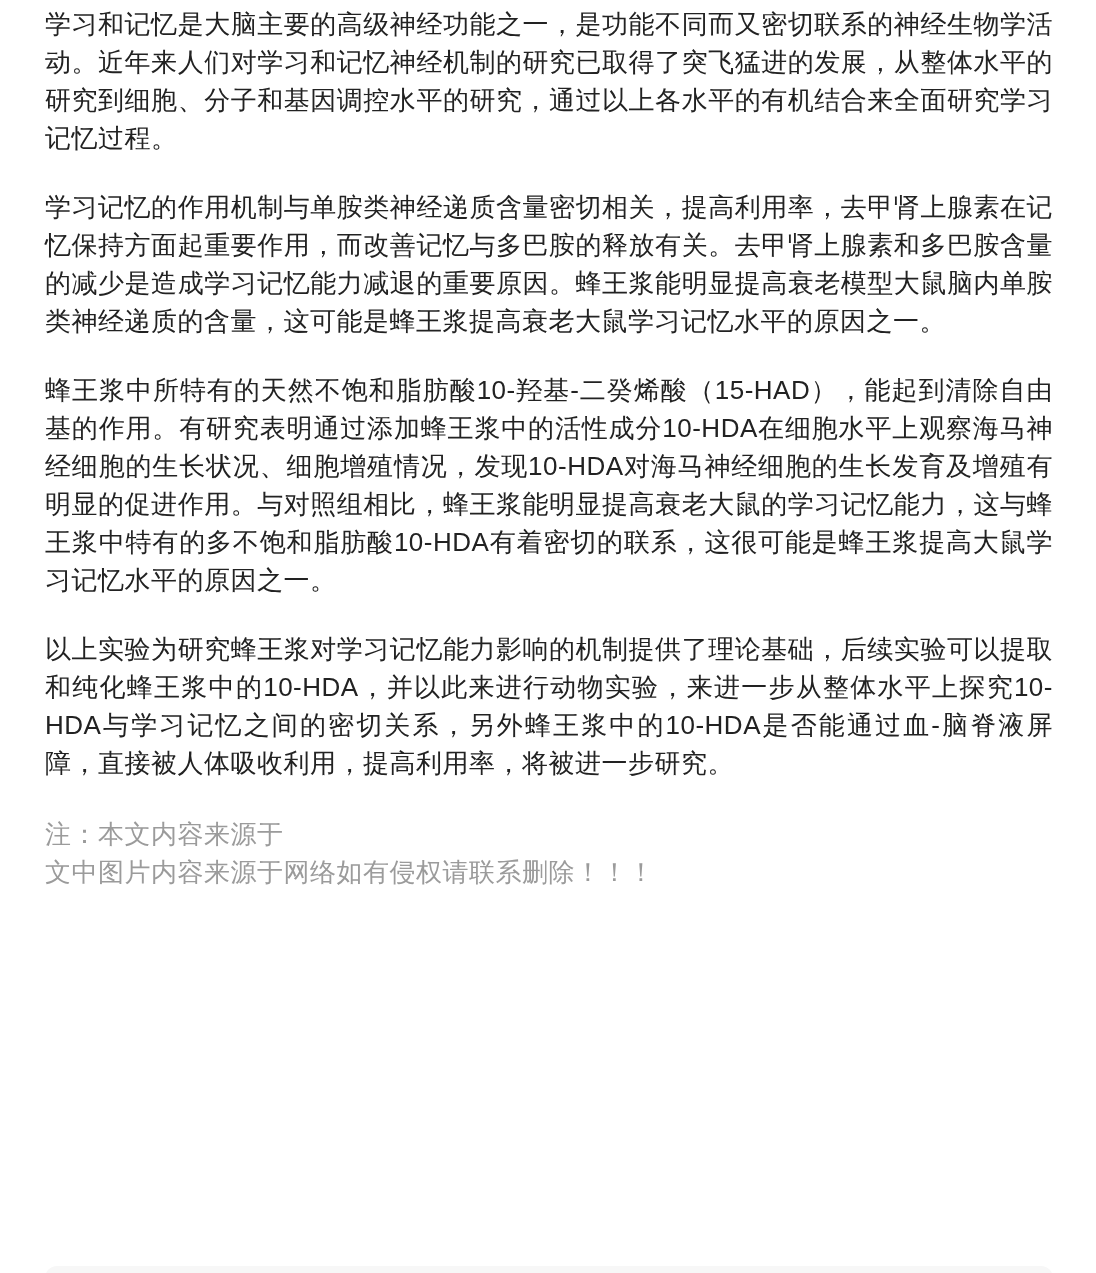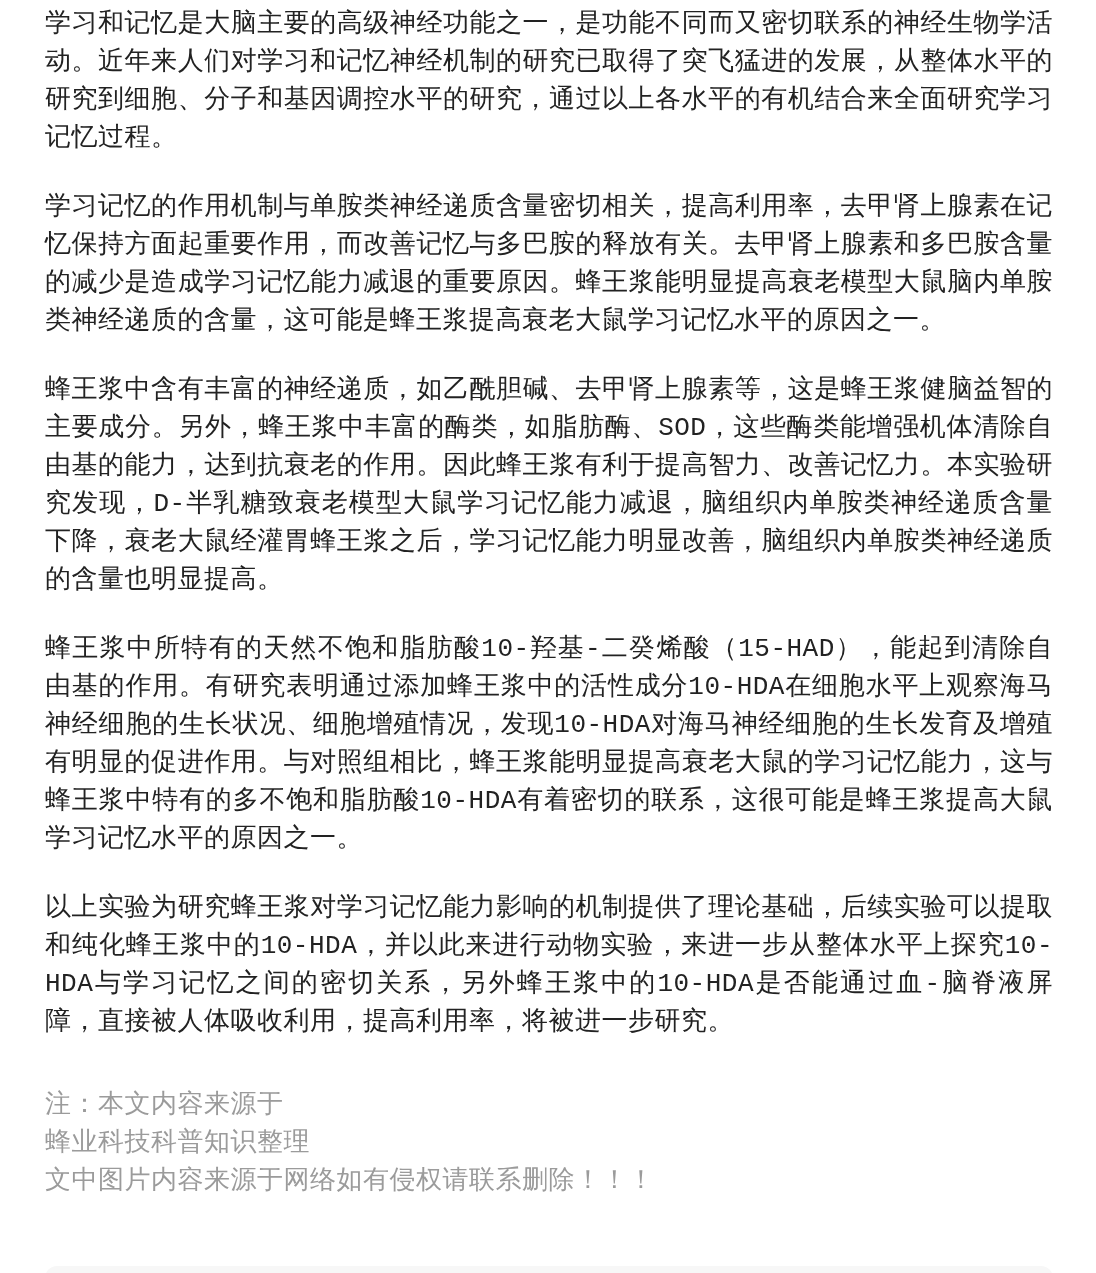--- a/index.html
+++ b/index.html
@@ -6,38 +6,38 @@
     margin: 0;
     padding: 0;
     background: #ffffff;
   }
   .page {
     position: relative;
     width: 1096px;
     height: 1273px;
     background: #ffffff;
     overflow: hidden;
-    font-family: Liberation Mono, monospace;
+    font-family: Liberation Sans, sans-serif;
   }
   .article {
     position: absolute;
     top: 5px;
     left: 45px;
     width: 1008px;
   }
   .para {
     margin: 0 0 31px 0;
     font-size: 26px;
     line-height: 38px;
     color: #222222;
     text-align: justify;
     letter-spacing: 0.5px;
   }
   .note {
-    margin-top: 45px;
+    margin-top: 33px;
     color: #9b9b9b;
   }
   .note-line {
     font-size: 26px;
     line-height: 38px;
     text-align: left;
     letter-spacing: 0.5px;
   }
   .bottom-card {
     position: absolute;
@@ -49,23 +49,21 @@
     border-radius: 12px 12px 0 0;
   }
 </style>
 </head>
 <body>
 
 <div class="page">
   <div class="article">
     <p class="para">学习和记忆是大脑主要的高级神经功能之一，是功能不同而又密切联系的神经生物学活动。近年来人们对学习和记忆神经机制的研究已取得了突飞猛进的发展，从整体水平的研究到细胞、分子和基因调控水平的研究，通过以上各水平的有机结合来全面研究学习记忆过程。</p>
     <p class="para">学习记忆的作用机制与单胺类神经递质含量密切相关，提高利用率，去甲肾上腺素在记忆保持方面起重要作用，而改善记忆与多巴胺的释放有关。去甲肾上腺素和多巴胺含量的减少是造成学习记忆能力减退的重要原因。蜂王浆能明显提高衰老模型大鼠脑内单胺类神经递质的含量，这可能是蜂王浆提高衰老大鼠学习记忆水平的原因之一。</p>
-    <p class="para">蜂王浆中含有丰富的神经递质，如乙酰胆碱、去甲肾上腺素等，这是蜂王浆健脑益智的主要成分。另外，蜂王浆中丰富的酶类，如脂肪酶、SOD，这些酶类能增强机体清除自由基的能力，达到抗衰老的作用。因此蜂王浆有利于提高智力、改善记忆力。本实验研究发现，D-半乳糖致衰老模型大鼠学习记忆能力减退，脑组织内单胺类神经递质含量下降，衰老大鼠经灌胃蜂王浆之后，学习记忆能力明显改善，脑组织内单胺类神经递质的含量也明显提高。</p>
     <p class="para">蜂王浆中所特有的天然不饱和脂肪酸10-羟基-二癸烯酸（15-HAD），能起到清除自由基的作用。有研究表明通过添加蜂王浆中的活性成分10-HDA在细胞水平上观察海马神经细胞的生长状况、细胞增殖情况，发现10-HDA对海马神经细胞的生长发育及增殖有明显的促进作用。与对照组相比，蜂王浆能明显提高衰老大鼠的学习记忆能力，这与蜂王浆中特有的多不饱和脂肪酸10-HDA有着密切的联系，这很可能是蜂王浆提高大鼠学习记忆水平的原因之一。</p>
     <p class="para">以上实验为研究蜂王浆对学习记忆能力影响的机制提供了理论基础，后续实验可以提取和纯化蜂王浆中的10-HDA，并以此来进行动物实验，来进一步从整体水平上探究10-HDA与学习记忆之间的密切关系，另外蜂王浆中的10-HDA是否能通过血-脑脊液屏障，直接被人体吸收利用，提高利用率，将被进一步研究。</p>
     <div class="note">
       <div class="note-line">注：本文内容来源于</div>
-      <div class="note-line">蜂业科技科普知识整理</div>
       <div class="note-line">文中图片内容来源于网络如有侵权请联系删除！！！</div>
     </div>
   </div>
   <div class="bottom-card"></div>
 </div>
 
 </body></html>

